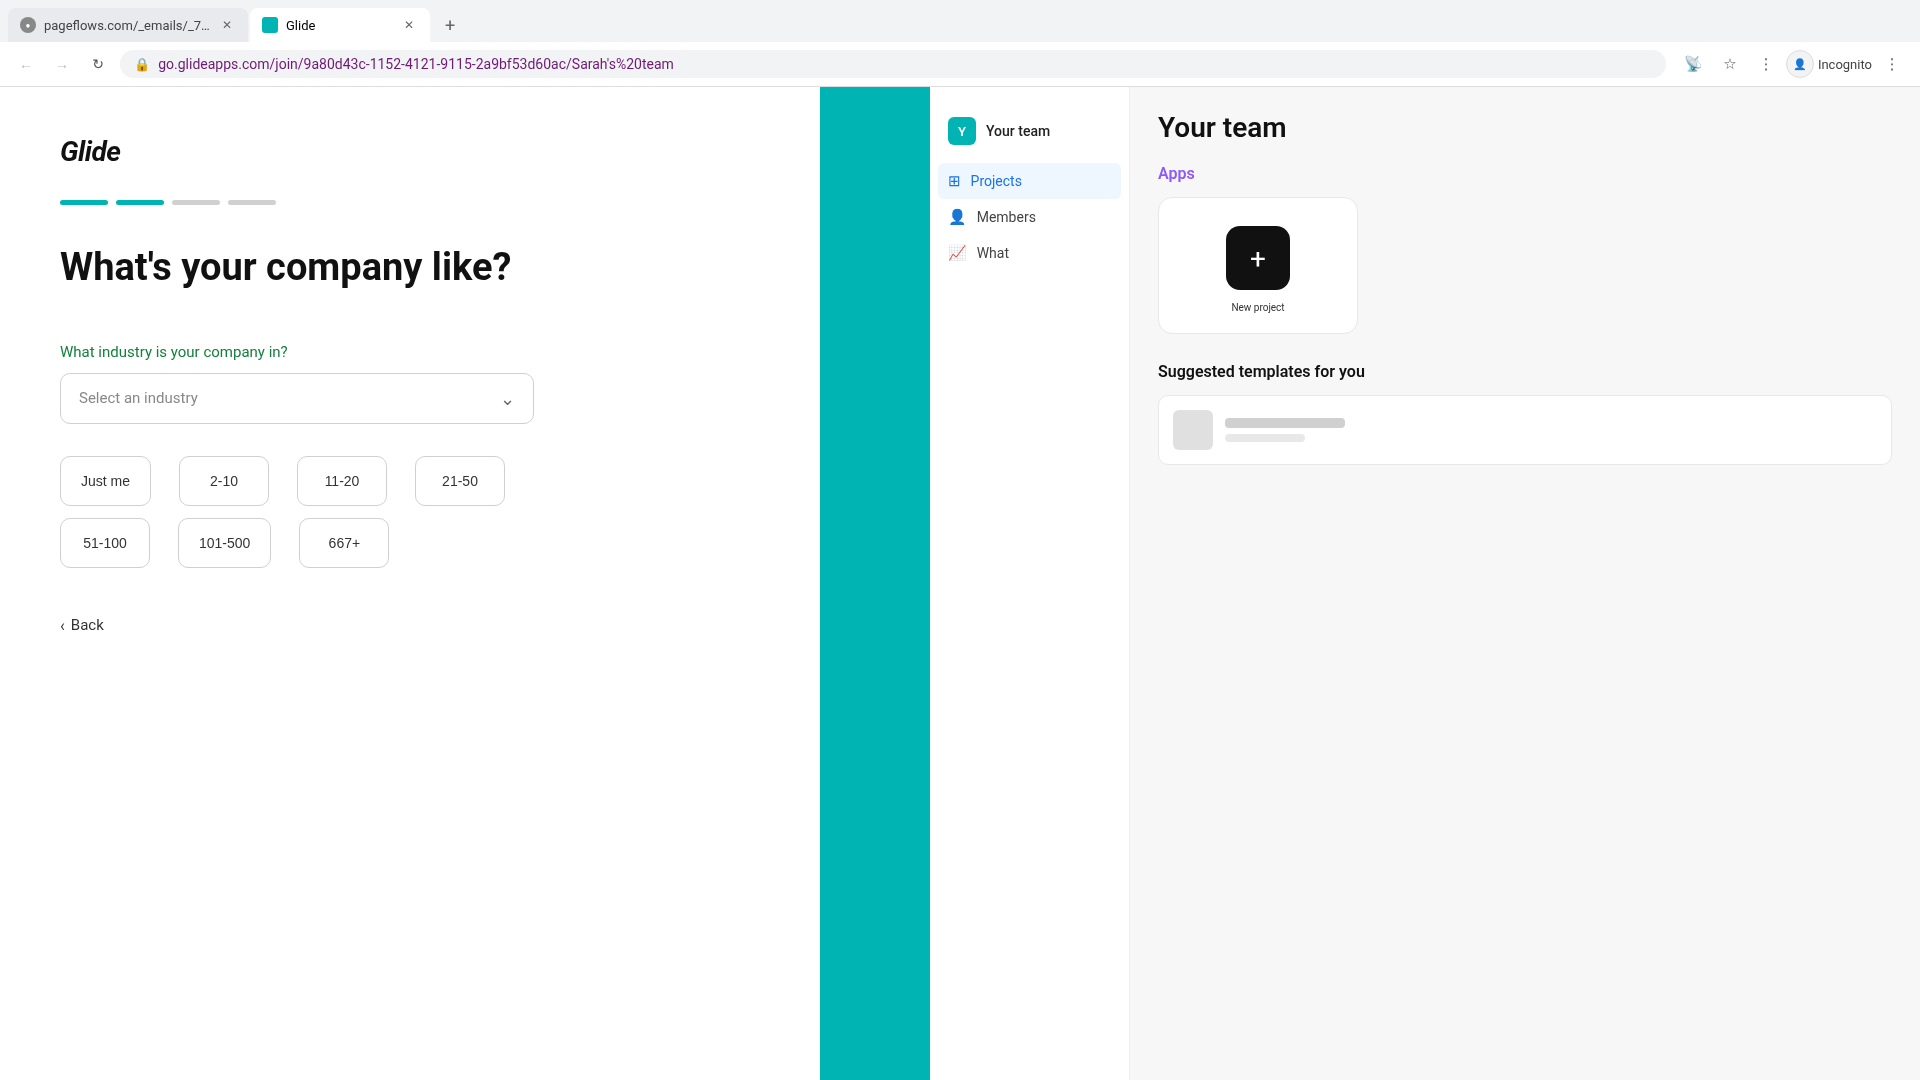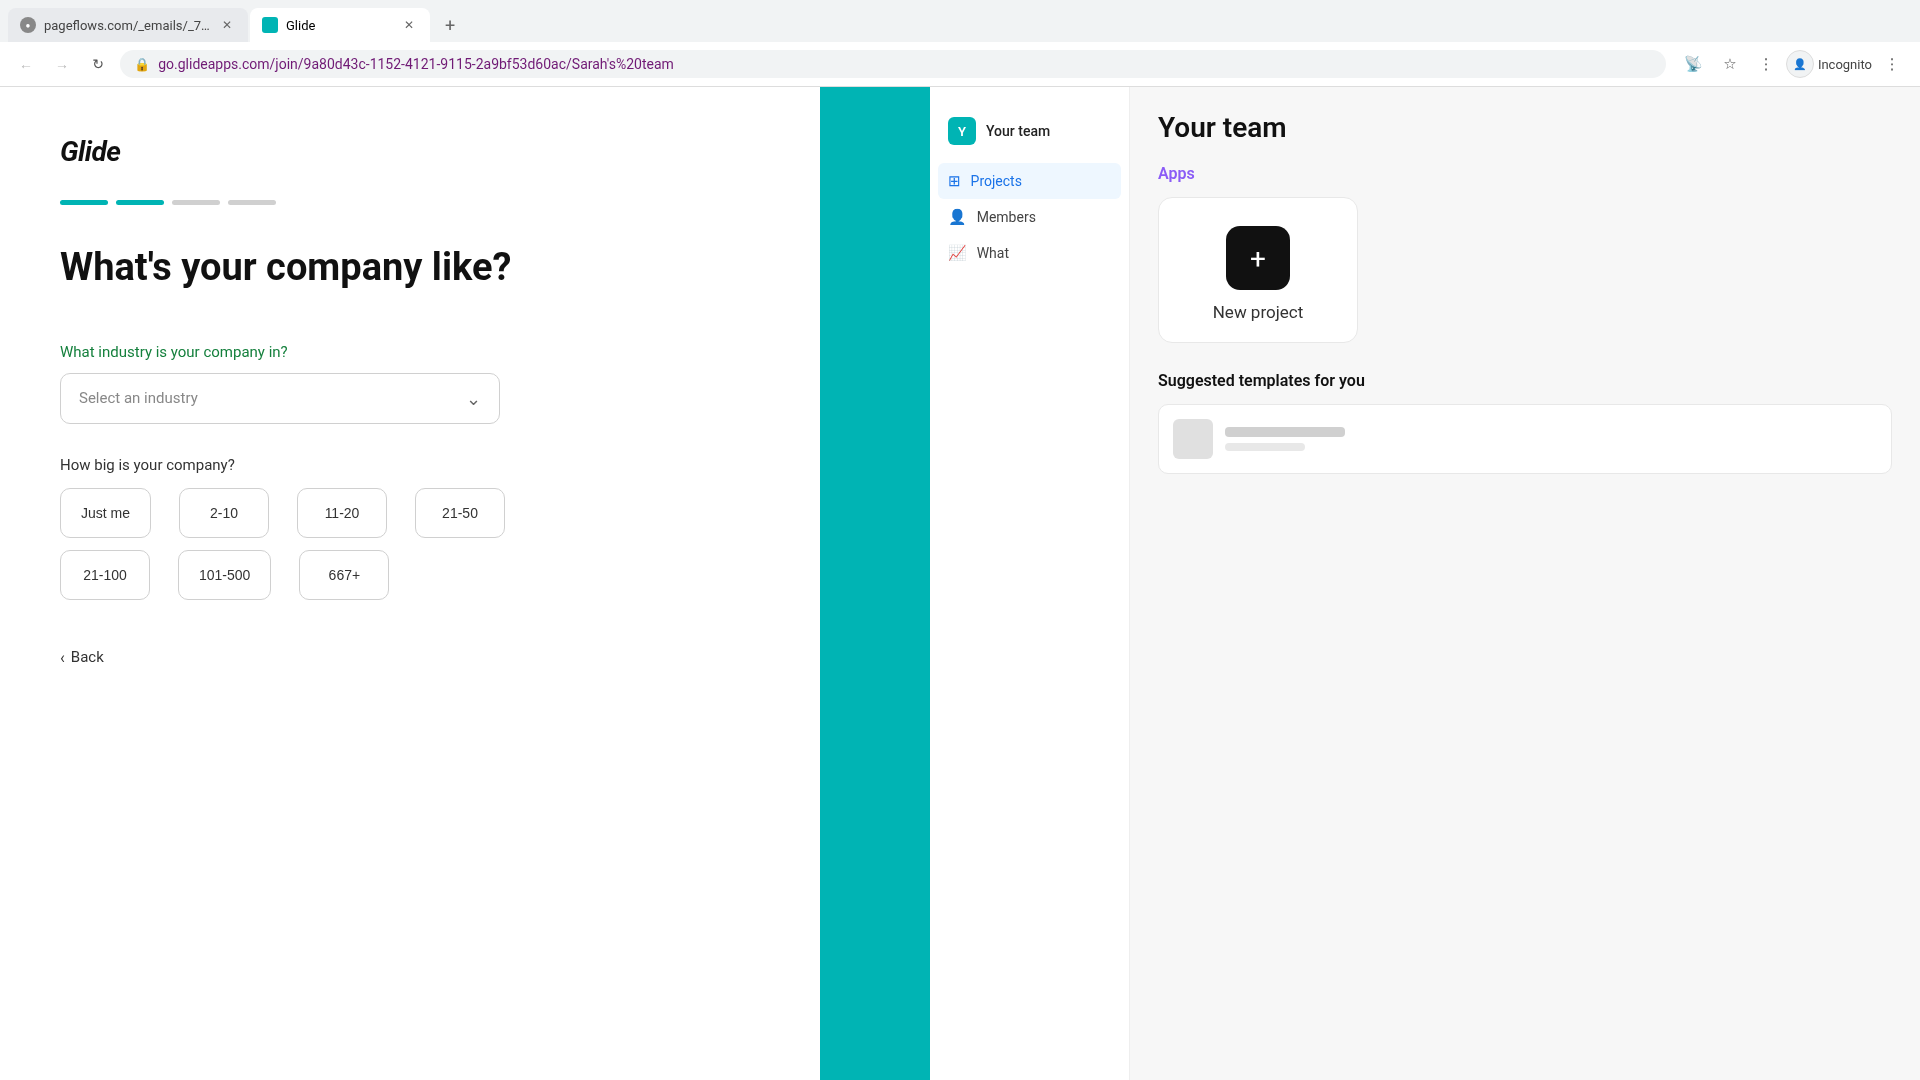--- a/index.html
+++ b/index.html
@@ -147,21 +147,21 @@
     }
 
     .form-label {
       font-size: 15px;
       color: #15803d;
       margin-bottom: 12px;
       font-weight: 400;
     }
 
     .industry-select {
-      width: 440px;
+      width: 474px;
       border: 1.5px solid #d0d0d0;
       border-radius: 10px;
       padding: 14px 18px;
       font-size: 15px;
       color: #888;
       display: flex;
       align-items: center;
       justify-content: space-between;
       cursor: pointer;
       margin-bottom: 32px;
@@ -299,21 +299,21 @@
 
     .new-project-icon {
       width: 64px; height: 64px;
       background: #111;
       border-radius: 14px;
       display: flex; align-items: center; justify-content: center;
       font-size: 28px; color: #fff;
     }
 
     .new-project-label {
-      font-size: 17px;
+      font-size: 10px;
       color: #333;
     }
 
     .suggested-title {
       font-size: 16px;
       font-weight: 600;
       color: #111;
       margin-bottom: 14px;
     }
 
@@ -408,31 +408,30 @@
 
     <h1 class="form-heading">What's your company like?</h1>
 
     <p class="form-label">What industry is your company in?</p>
 
     <div class="industry-select">
       <span>Select an industry</span>
       <span class="chevron-down">⌄</span>
     </div>
 
-    <p class="company-size-label">How big is your company?</p>
 
     <div class="size-buttons-row">
       <button class="size-btn">Just me</button>
       <button class="size-btn">2-10</button>
       <button class="size-btn">11-20</button>
       <button class="size-btn">21-50</button>
     </div>
 
     <div class="size-buttons-row">
-      <button class="size-btn">21-100</button>
+      <button class="size-btn">51-100</button>
       <button class="size-btn">101-500</button>
       <button class="size-btn">667+</button>
     </div>
 
     <div class="back-btn">
       <span class="back-arrow">‹</span>
       <span>Back</span>
     </div>
   </div>
 

